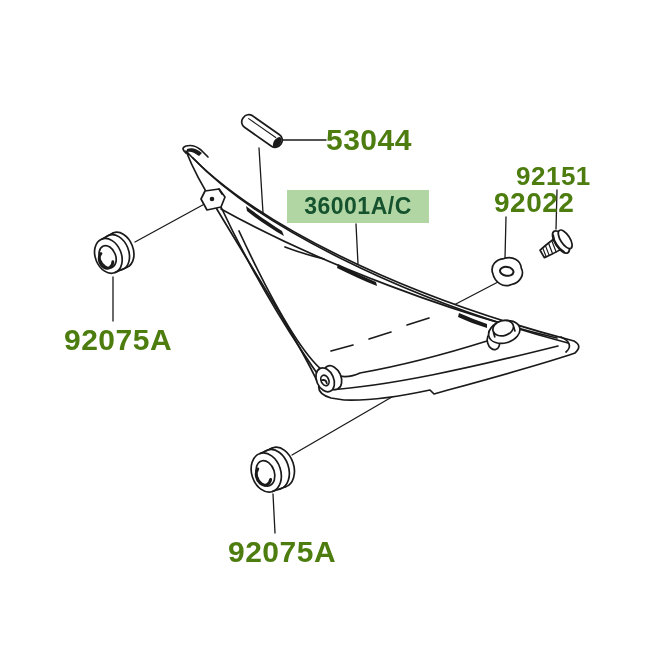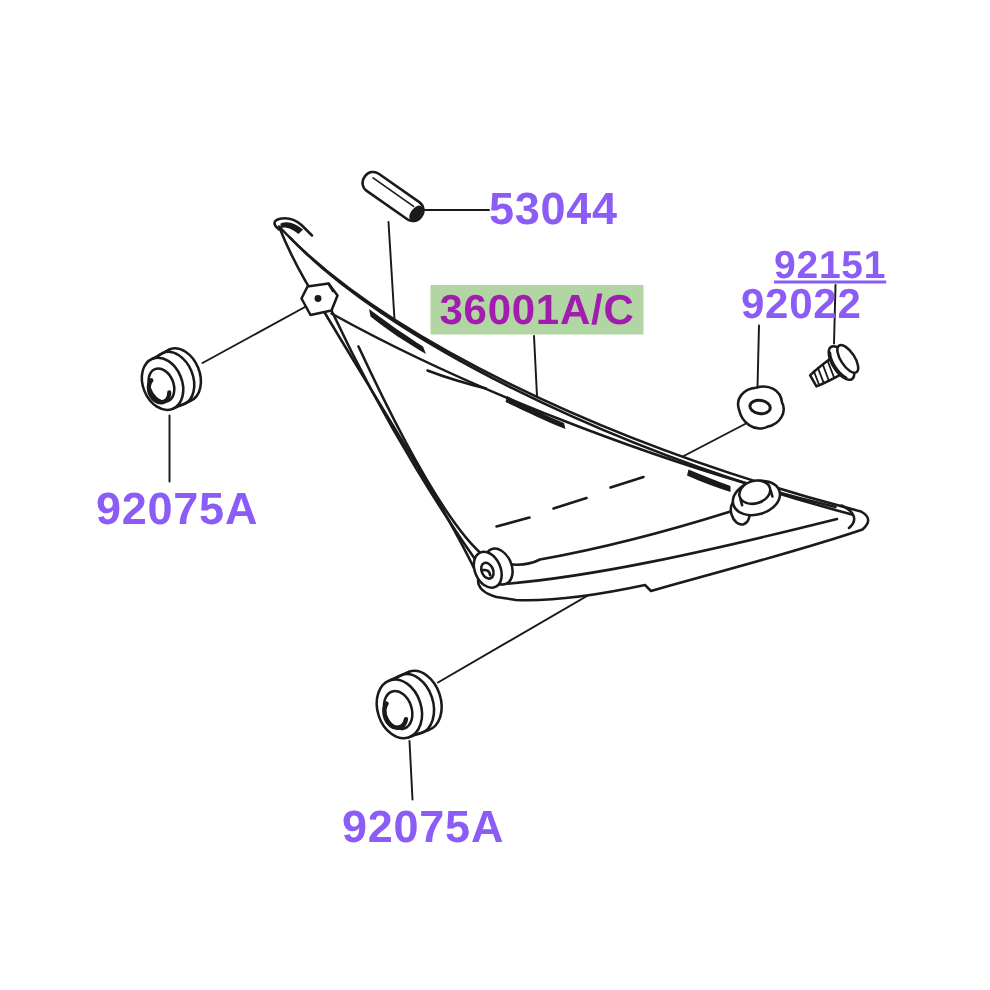--- a/index.html
+++ b/index.html
@@ -7,36 +7,36 @@
     position:relative;
     width:660px;height:660px;
     background:#ffffff;
     overflow:hidden;
     font-family:"Liberation Sans",sans-serif;
   }
   .canvas svg{position:absolute;left:0;top:0;}
   .part-label{
     position:absolute;
     font-weight:bold;
-    color:#8b5cf6;
+    color:#4d7c0f;
     white-space:nowrap;
     letter-spacing:0.5px;
     line-height:1;
   }
   .lbl-53044        {left:326px; top:125px; font-size:30px;}
-  .lbl-92151        {left:516px; top:163px; font-size:26px;text-decoration:underline;}
+  .lbl-92151        {left:516px; top:163px; font-size:26px;}
   .lbl-92022        {left:462px; top:189px; font-size:28px;margin-left:32px;}
   .lbl-92075a-left  {left:64px;  top:325px; font-size:30px;}
   .lbl-92075a-bottom{left:228px; top:537px; font-size:30px;}
   .lbl-sidecover{
     left:287px; top:190px;
     width:142px; height:33px;
     background:#b2d5a4;
-    color:#a21caf;
-    font-size:28px;
+    color:#14532d;
+    font-size:23px;
     display:flex;align-items:center;justify-content:center;
     letter-spacing:0.5px;
   }
 </style>
 </head>
 <body>
 
 <div class="canvas">
 
   <svg width="660" height="660" viewBox="0 0 660 660">

